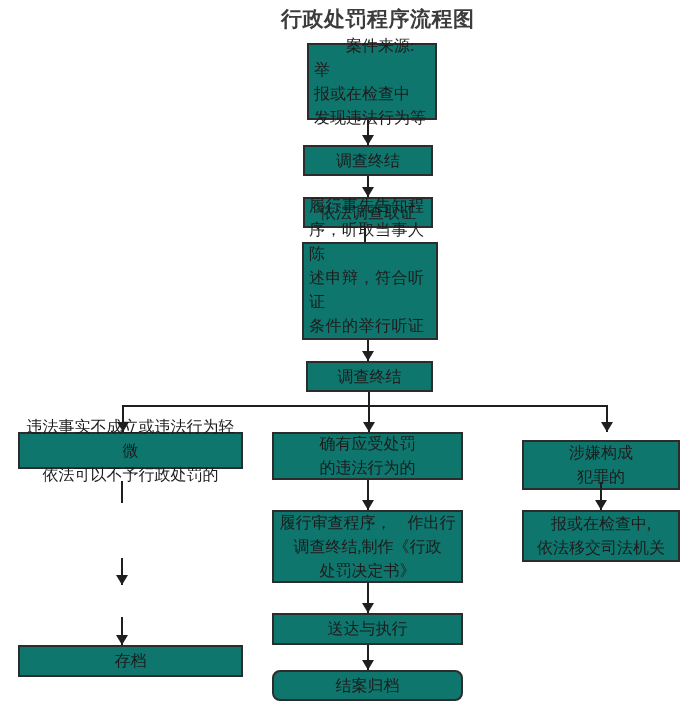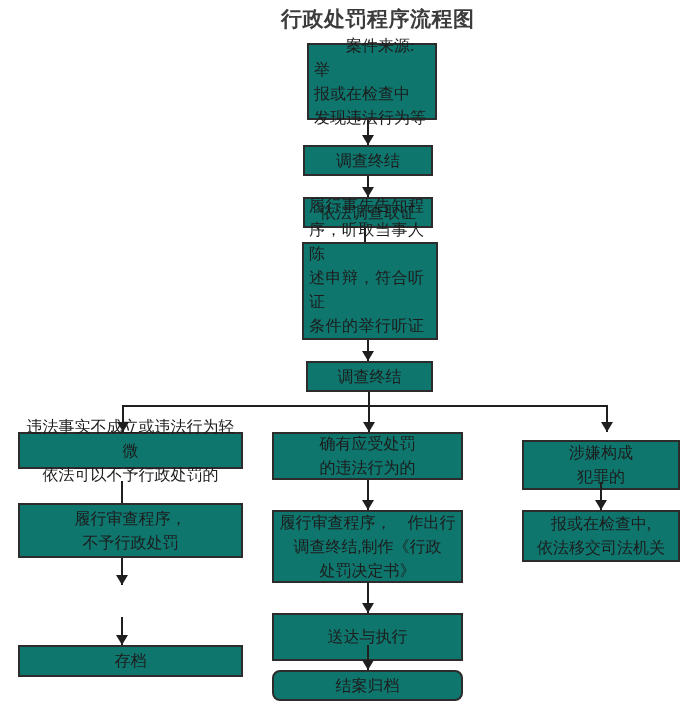--- a/index.html
+++ b/index.html
@@ -27,21 +27,21 @@
   #n-filecase{left:303px;top:145px;width:130px;height:31px;}
   #n-evidence{left:303px;top:197px;width:130px;height:31px;}
   #n-notify  {left:302px;top:242px;width:136px;height:98px;align-items:flex-end;}
   #n-conclude{left:306px;top:361px;width:127px;height:31px;}
   #n-l1{left:18px; top:432px;width:225px;height:37px;}
   #n-l2{left:18px; top:503px;width:225px;height:55px;}
   #n-l3{left:18px; top:585px;width:225px;height:32px;}
   #n-l4{left:18px; top:645px;width:225px;height:32px;}
   #n-m1{left:272px;top:432px;width:191px;height:48px;}
   #n-m2{left:272px;top:510px;width:191px;height:73px;}
-  #n-m3{left:272px;top:613px;width:191px;height:48px;}
+  #n-m3{left:272px;top:613px;width:191px;height:32px;}
   #n-m4{left:272px;top:670px;width:191px;height:31px;border-radius:8px;}
   #n-r1{left:522px;top:440px;width:158px;height:50px;}
   #n-r2{left:522px;top:510px;width:158px;height:52px;}
   
   .conn{position:absolute;width:2px;background:#1f1f1f;}
   .hline{position:absolute;height:2px;background:#1f1f1f;}
   .arrow{
     position:absolute;left:-5px;bottom:0;width:0;height:0;
     border-left:6px solid transparent;border-right:6px solid transparent;
     border-top:10px solid #1f1f1f;
@@ -86,24 +86,20 @@
 述申辩，符合听证
 条件的举行听证</div>
   </div>
   <div class="node" id="n-conclude">
     <div class="ntext">调查终结</div>
   </div>
 
   <div class="node" id="n-l1">
     <div class="ntext">违法事实不成立或违法行为轻微
 依法可以不予行政处罚的</div>
-  </div>
-  <div class="node" id="n-l2">
-    <div class="ntext">履行审查程序，
-不予行政处罚</div>
   </div>
   <div class="node" id="n-l4">
     <div class="ntext">存档</div>
   </div>
 
   <div class="node" id="n-m1">
     <div class="ntext">确有应受处罚
 的违法行为的</div>
   </div>
   <div class="node" id="n-m2">

